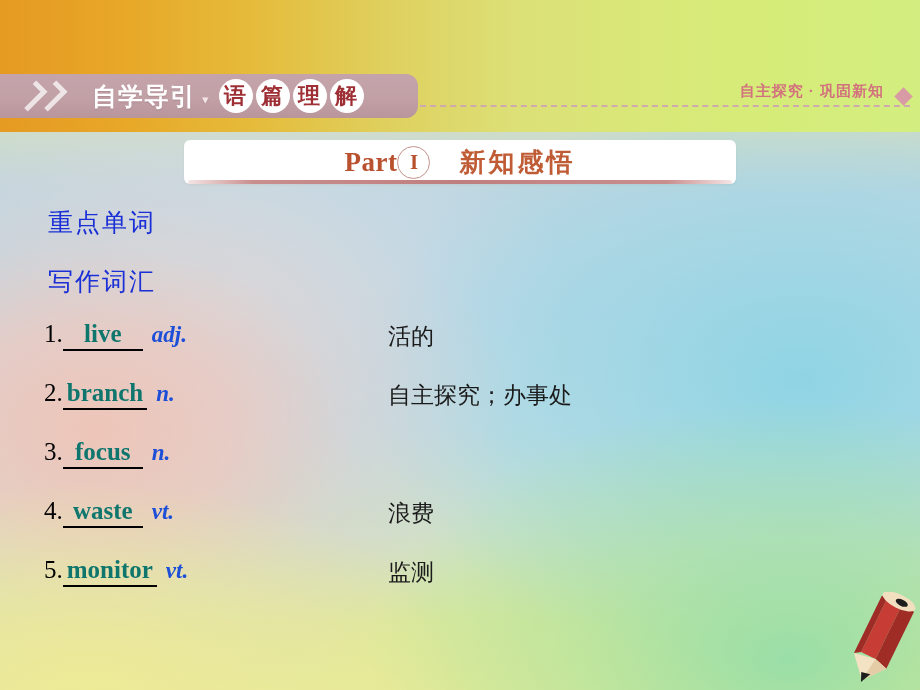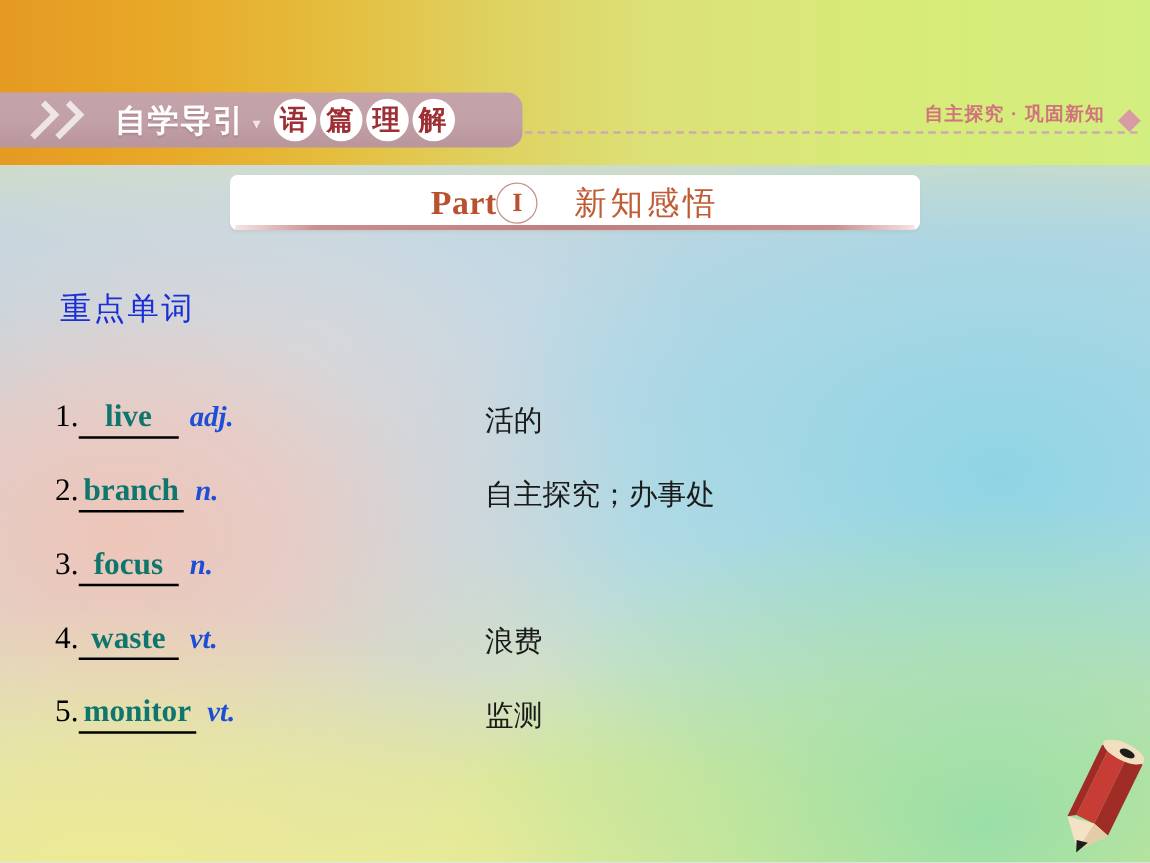--- a/index.html
+++ b/index.html
@@ -236,36 +236,35 @@
     align-items: center;
     justify-content: center;
     font-family: "Liberation Serif", "DejaVu Serif", serif;
     font-size: 21px;
     font-weight: bold;
     color: #b9512e;
   }
   .part-cn {
     font-family: "DejaVu Sans", "Liberation Sans", sans-serif;
     font-size: 26px;
-    font-weight: normal;
+    font-weight: bold;
     color: #c05c35;
     letter-spacing: 3px;
     margin-left: 29px;
   }
 
   
   .section-heading {
     position: absolute;
     left: 48px;
     font-family: "DejaVu Sans", "Liberation Sans", sans-serif;
     font-size: 25px;
     color: #1a2fd6;
     letter-spacing: 2px;
     white-space: nowrap;
-    margin-top: 24px;
   }
   .sh-1 { top: 206px; }
   .sh-2 { top: 265px; }
 
   
   .vocab {
     position: absolute;
     left: 44px;
     top: 320px;
     width: 830px;
@@ -367,20 +366,21 @@
   <div class="part-box">
     <div class="part-inner">
       <span class="part-word">Part</span>
       <span class="part-num">I</span>
       <span class="part-cn">新知感悟</span>
     </div>
   </div>
   <div class="part-underline"></div>
 
   <div class="section-heading sh-1">重点单词</div>
+  <div class="section-heading sh-2">写作词汇</div>
 
   <div class="vocab">
 
     <div class="vocab-row">
       <div class="v-left">
         <span class="v-index">1.</span>
         <span class="v-blank"><span class="v-answer">live</span></span>
         <span class="v-pos">adj.</span>
       </div>
       <div class="v-meaning">活的</div>

